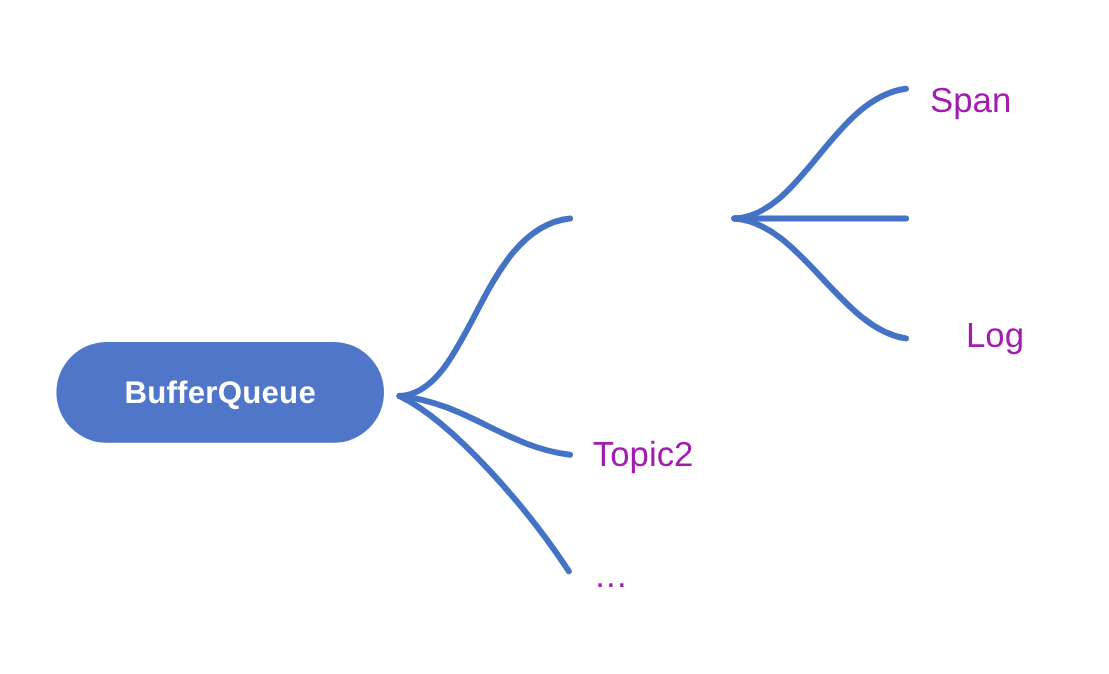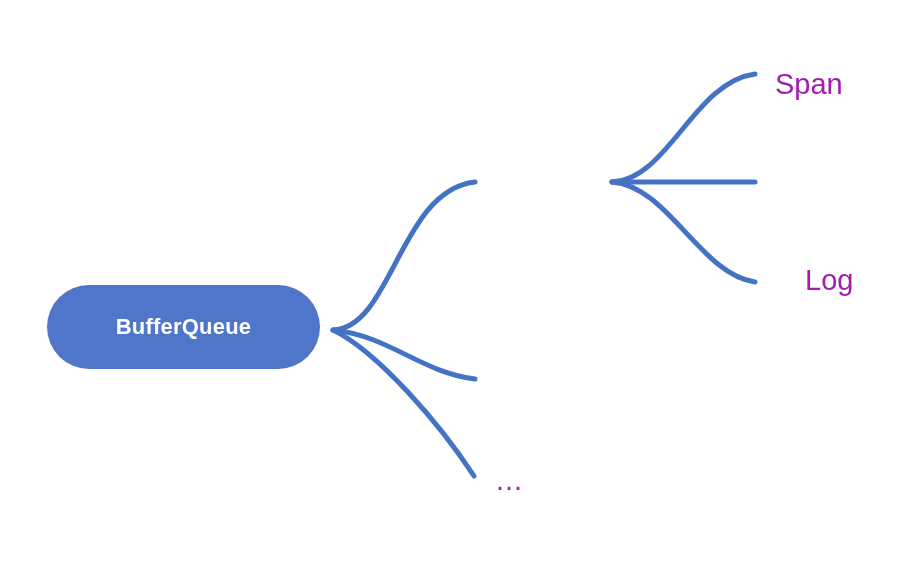--- a/index.html
+++ b/index.html
@@ -39,21 +39,21 @@
     width: 273px;
     height: 84px;
     background: #4f76c8;
     border-radius: 42px;
     display: flex;
     align-items: center;
     justify-content: center;
   }
   .node-pill-label {
     color: #ffffff;
-    font-size: 22px;
+    font-size: 26px;
     font-weight: bold;
     letter-spacing: 0.2px;
     white-space: nowrap;
   }
   .text-node {
     position: absolute;
     color: #a21caf;
     font-size: 29px;
     font-weight: normal;
     white-space: nowrap;
@@ -82,20 +82,21 @@
     <path class="edge-path" d="M 612,182 C 668,180 694,82 755,74"></path>
     <path class="edge-path" d="M 612,182 L 755,182"></path>
     <path class="edge-path" d="M 612,182 C 668,186 700,274 755,282"></path>
   </svg>
 
   <div class="node-pill">
     <span class="node-pill-label">BufferQueue</span>
   </div>
 
 
+  <div class="text-node node-topic2">Topic2</div>
 
   <div class="text-node ellipsis node-more">...</div>
 
   <div class="text-node node-span">Span</div>
 
 
   <div class="text-node node-log">Log</div>
 
 </div>
 

